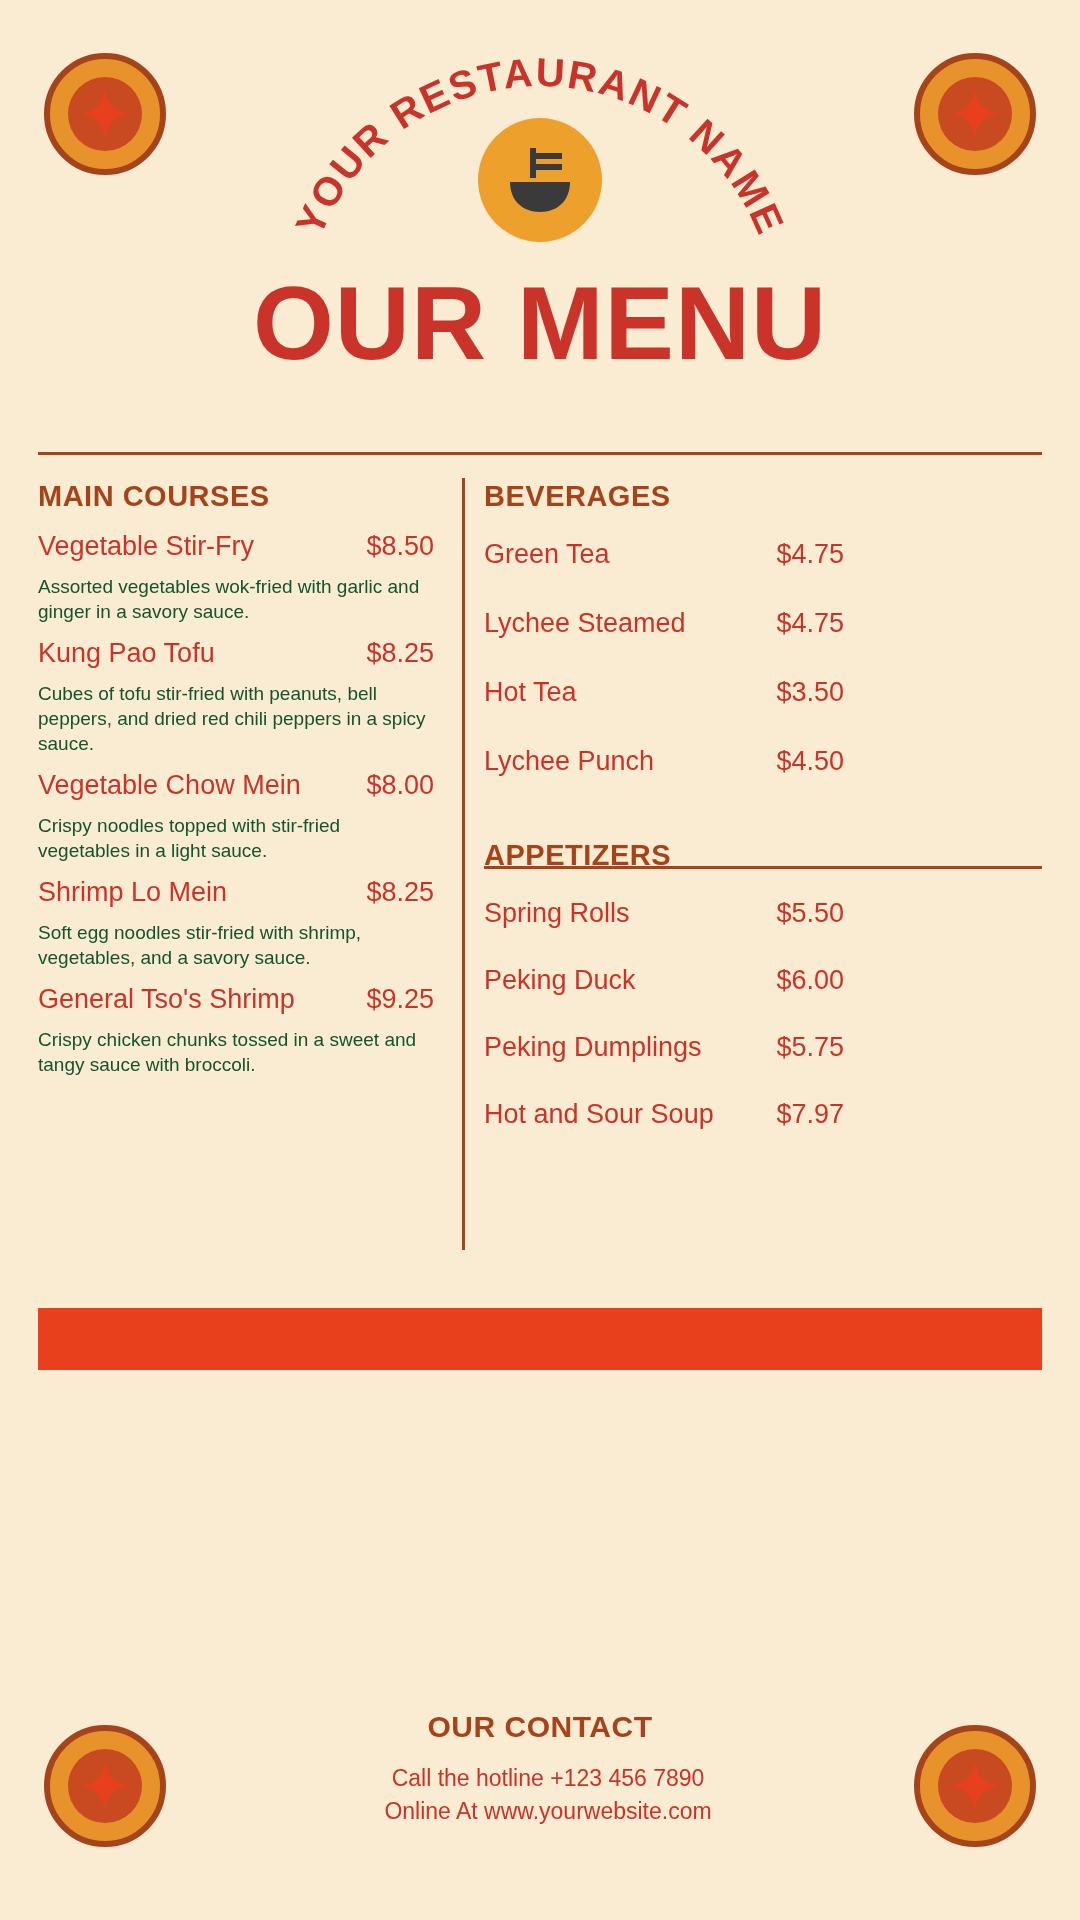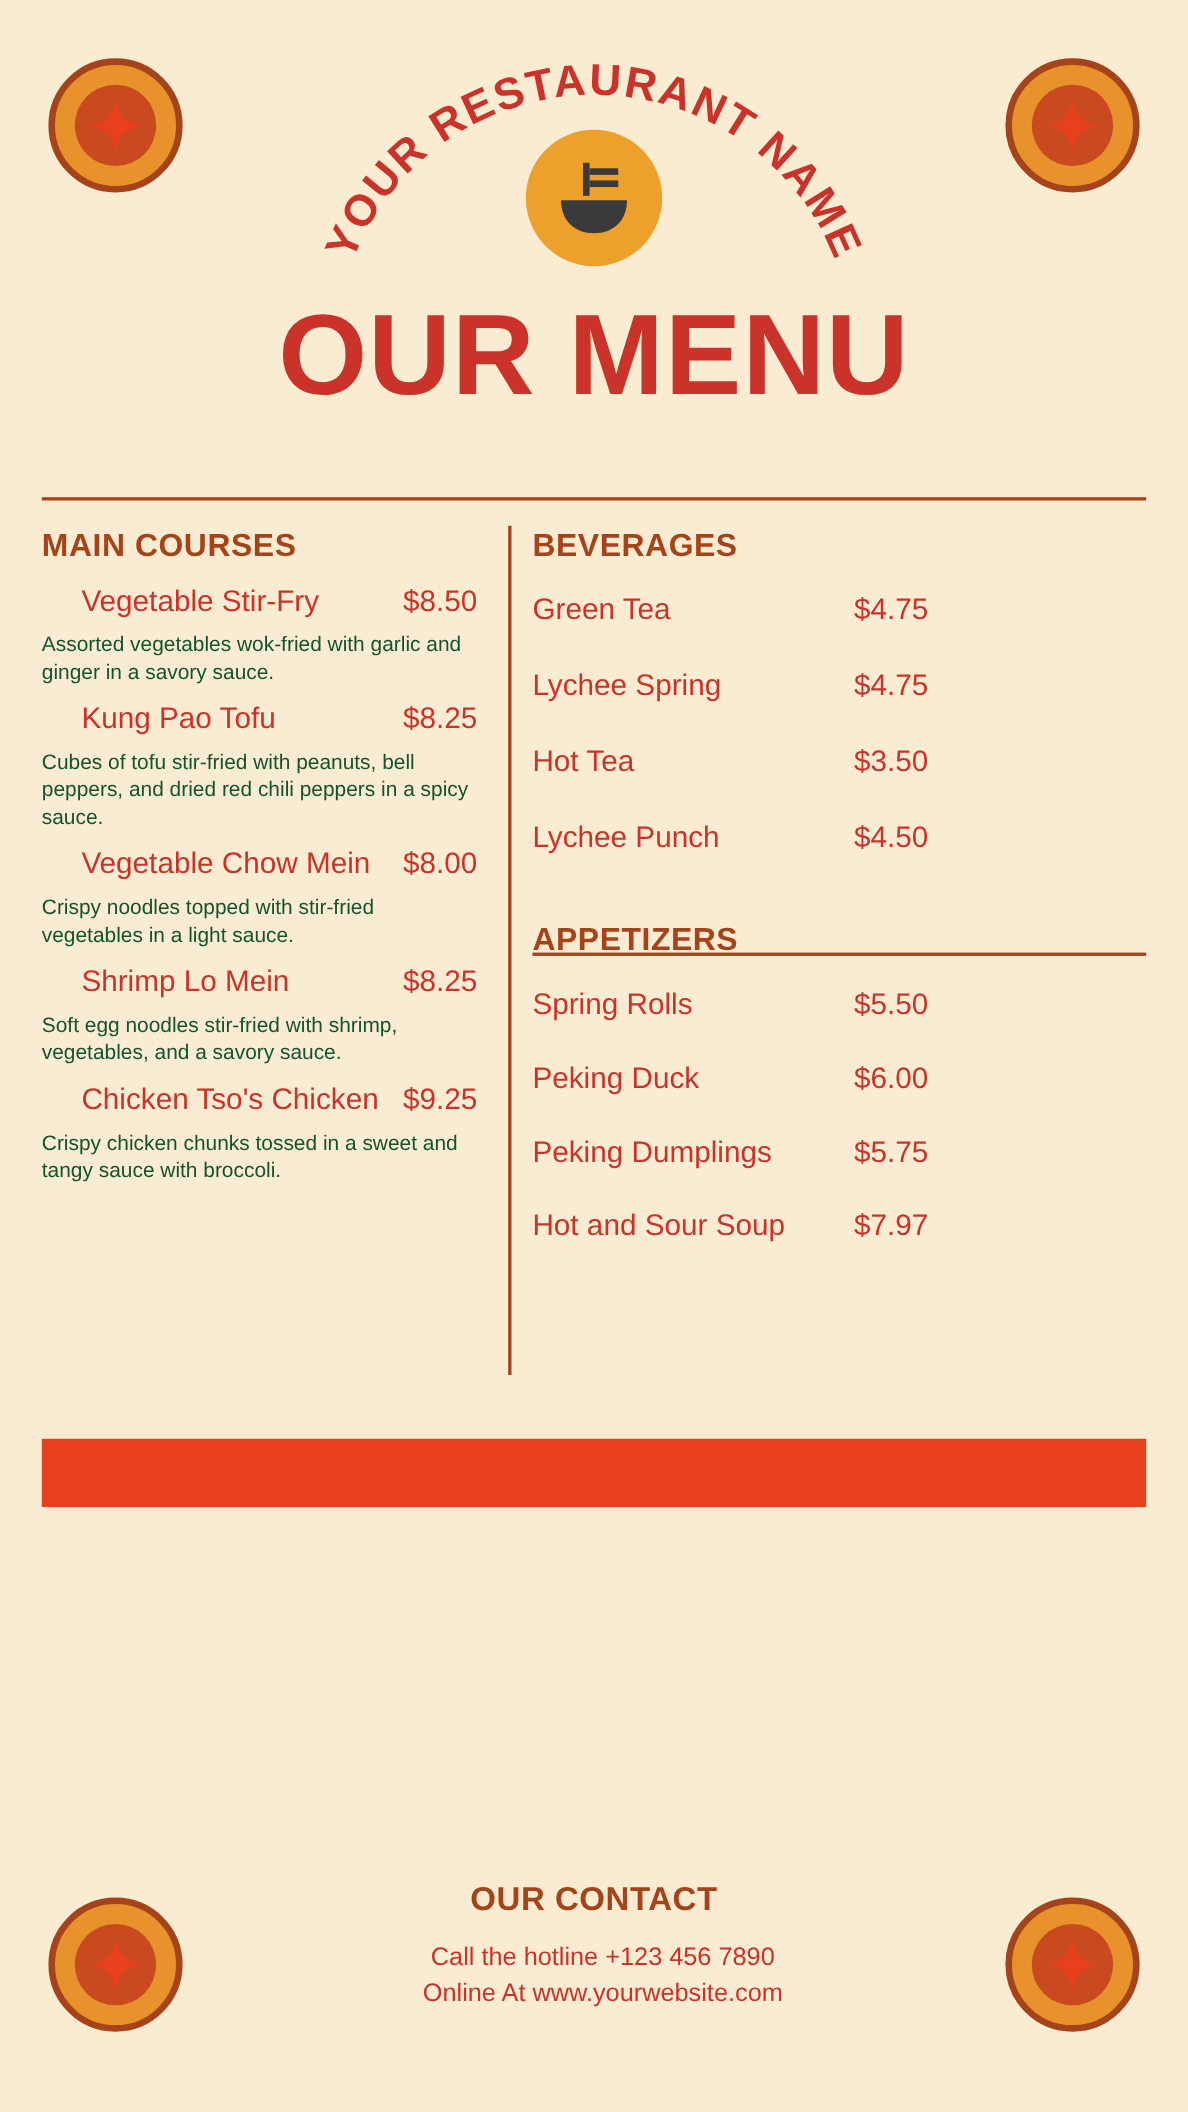--- a/index.html
+++ b/index.html
@@ -143,21 +143,20 @@
   .appetizer-heading { margin-top: 62px; }
 
   .dish {
     margin-bottom: 14px;
   }
   .dish-row {
     display: flex;
     align-items: baseline;
     justify-content: space-between;
     gap: 10px;
-    margin-left: 36px;
   }
   .dish-name {
     font-size: 27px;
     color: #c9332a;
     white-space: nowrap;
   }
   .dish-price {
     font-size: 27px;
     color: #c9332a;
     white-space: nowrap;
@@ -307,37 +306,37 @@
     <div class="dish">
       <div class="dish-row">
         <span class="dish-name">Shrimp Lo Mein</span>
         <span class="dish-price">$8.25</span>
       </div>
       <div class="dish-desc">Soft egg noodles stir-fried with shrimp, vegetables, and a savory sauce.</div>
     </div>
 
     <div class="dish">
       <div class="dish-row">
-        <span class="dish-name">Chicken Tso's Chicken</span>
+        <span class="dish-name">General Tso's Shrimp</span>
         <span class="dish-price">$9.25</span>
       </div>
       <div class="dish-desc">Crispy chicken chunks tossed in a sweet and tangy sauce with broccoli.</div>
     </div>
   </div>
 
   <div class="col-right">
     <div class="section-heading">BEVERAGES</div>
 
     <div class="bevs">
       <div class="simple-item">
         <span class="name">Green Tea</span>
         <span class="price">$4.75</span>
       </div>
       <div class="simple-item">
-        <span class="name">Lychee Spring</span>
+        <span class="name">Lychee Steamed</span>
         <span class="price">$4.75</span>
       </div>
       <div class="simple-item">
         <span class="name">Hot Tea</span>
         <span class="price">$3.50</span>
       </div>
       <div class="simple-item">
         <span class="name">Lychee Punch</span>
         <span class="price">$4.50</span>
       </div>

